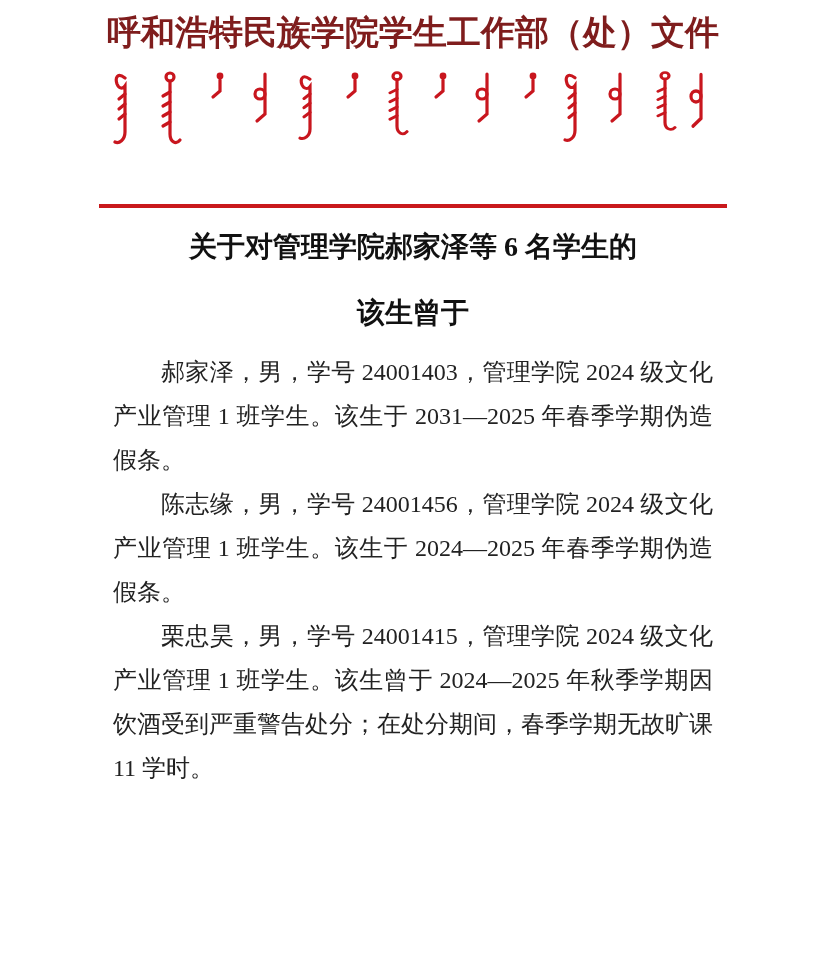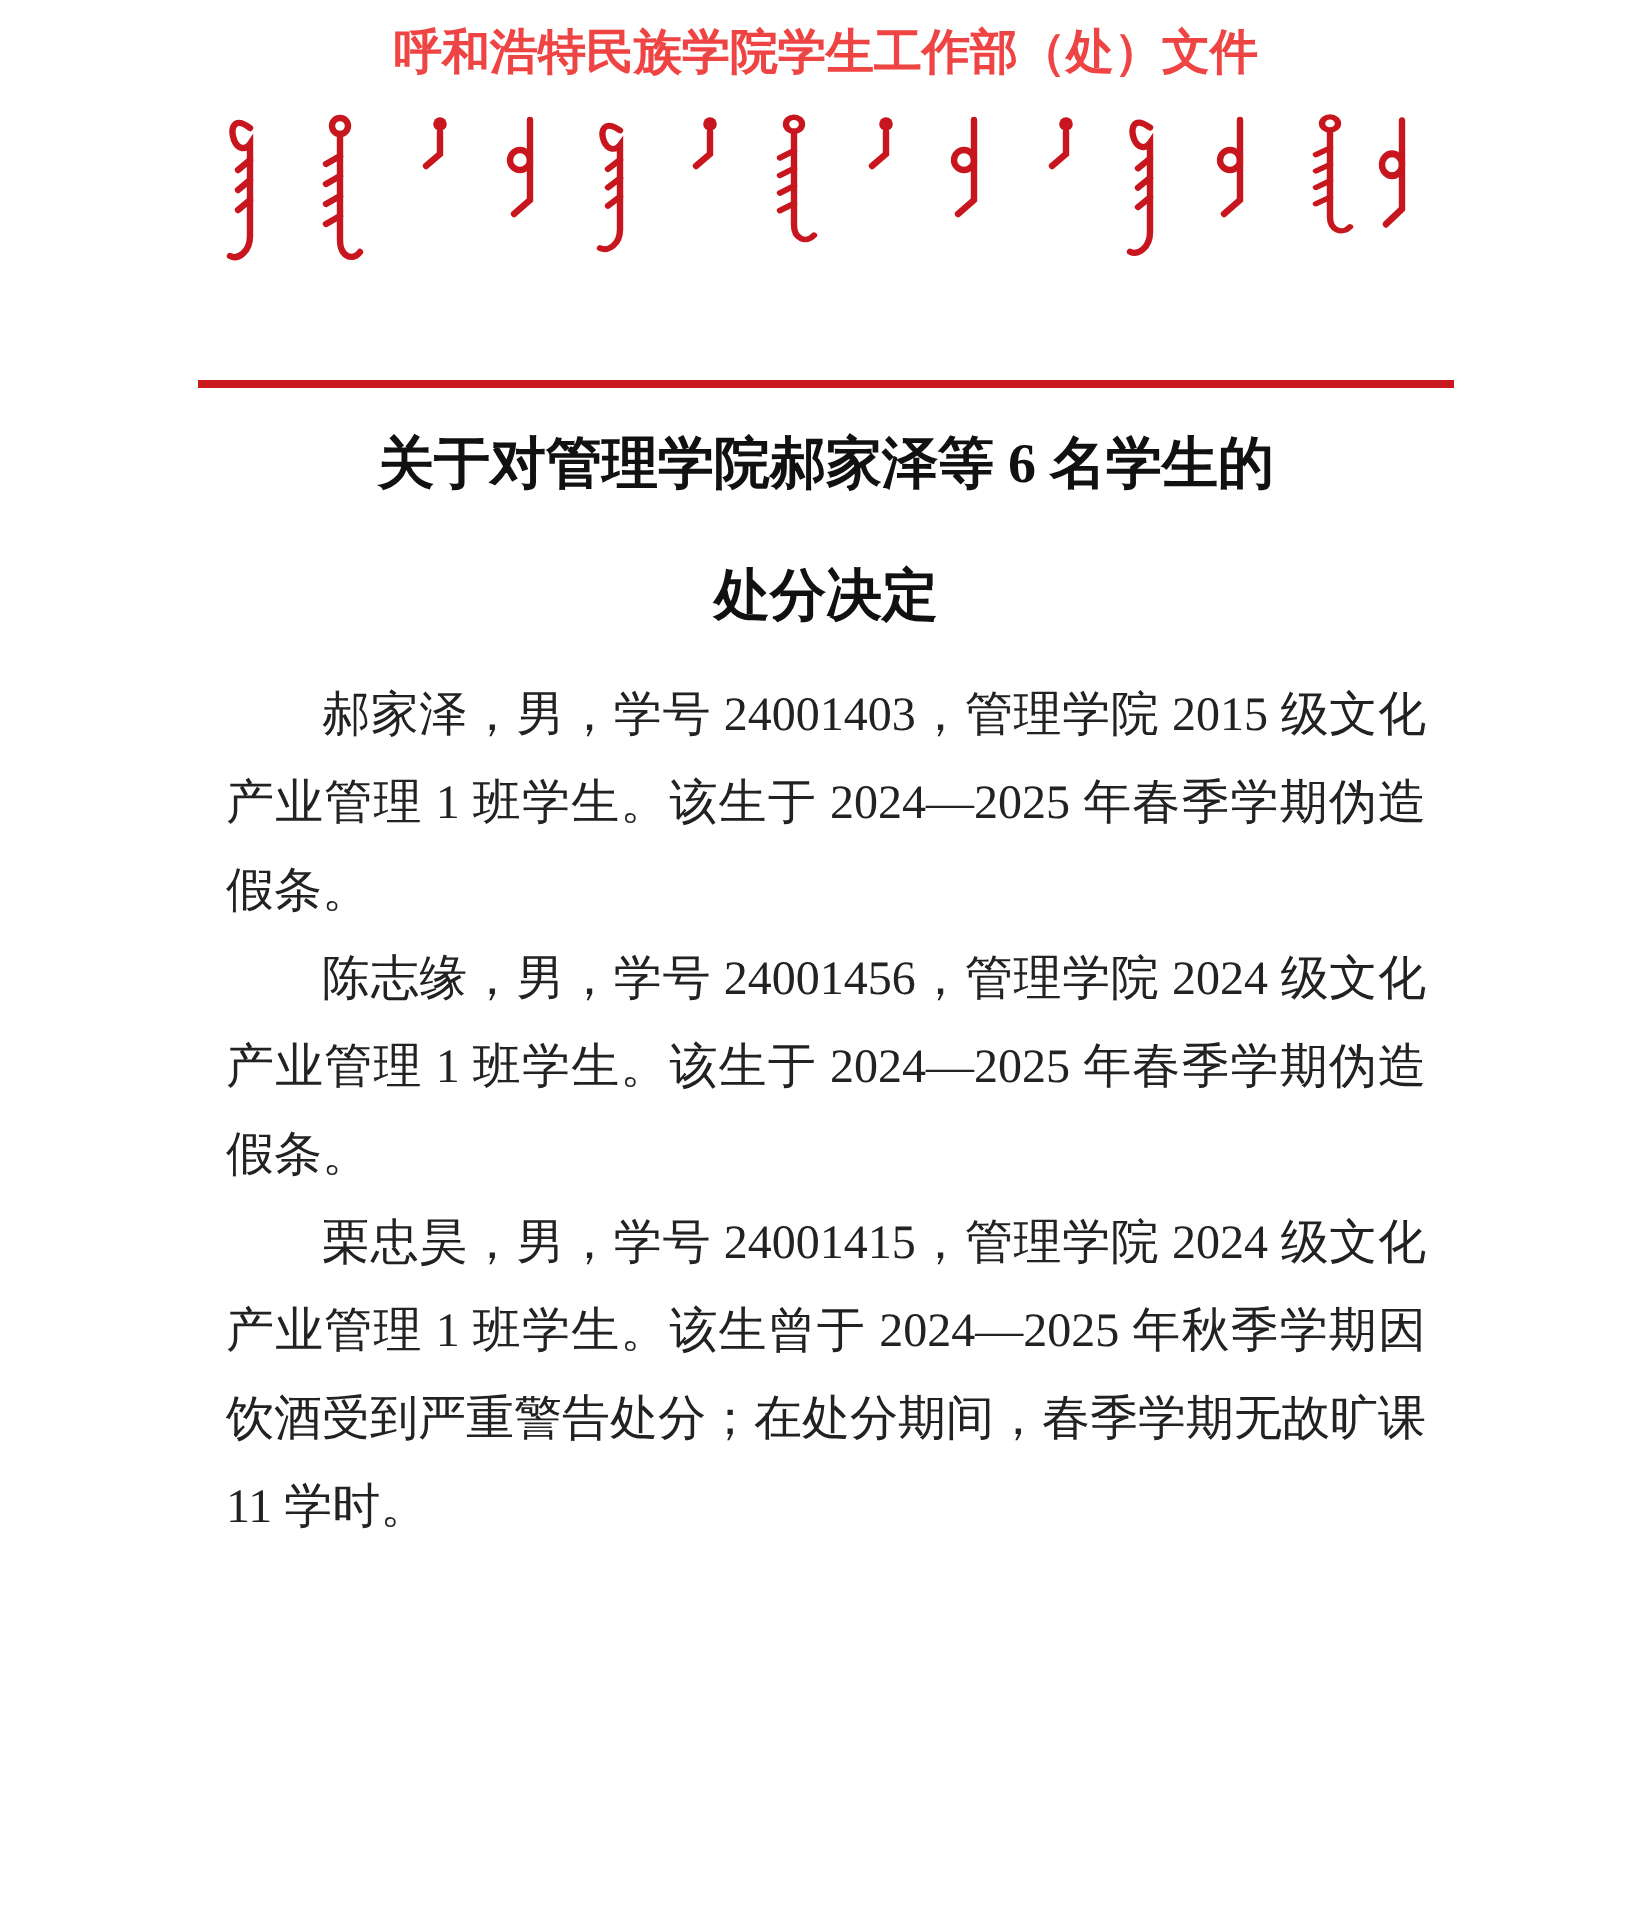--- a/index.html
+++ b/index.html
@@ -10,22 +10,22 @@
     height: 961px;
     margin: 0 auto;
     background: #ffffff;
     overflow: hidden;
     font-family: "Liberation Serif", "DejaVu Serif", serif;
     color: #1a1a1a;
   }
   .org-title {
     margin-top: 10px;
     text-align: center;
-    color: #ef4444;
-    font-size: 24px;
+    color: #7f1d1d;
+    font-size: 34px;
     font-weight: bold;
     letter-spacing: 0px;
     font-family: "Liberation Serif", "DejaVu Serif", serif;
   }
   .mongolian-row {
     display: block;
     width: 600px;
     height: 78px;
     margin: 14px auto 0 auto;
     color: #c8161e;
@@ -97,23 +97,23 @@
     <use href="#mg-tall" x="450" y="0" transform="scale(1,0.97)"></use>
     <use href="#mg-med" x="495" y="0"></use>
     <use href="#mg-tall2" x="540" y="0" transform="scale(1,0.82)"></use>
     <use href="#mg-med" x="576" y="0" transform="scale(1,1.1)"></use>
   </svg>
 
   <div class="red-line"></div>
 
   <div class="doc-title">
     <div>关于对管理学院郝家泽等 6 名学生的</div>
-    <div>处分决定</div>
+    <div>该生曾于</div>
   </div>
 
   <div class="body-text">
-    <p>郝家泽，男，学号 24001403，管理学院 2015 级文化产业管理 1 班学生。该生于 2024—2025 年春季学期伪造假条。</p>
+    <p>郝家泽，男，学号 24001403，管理学院 2024 级文化产业管理 1 班学生。该生于 2031—2025 年春季学期伪造假条。</p>
     <p>陈志缘，男，学号 24001456，管理学院 2024 级文化产业管理 1 班学生。该生于 2024—2025 年春季学期伪造假条。</p>
     <p>栗忠昊，男，学号 24001415，管理学院 2024 级文化产业管理 1 班学生。该生曾于 2024—2025 年秋季学期因饮酒受到严重警告处分；在处分期间，春季学期无故旷课 11 学时。</p>
 
   </div>
 
 </div>
 
 </body></html>

